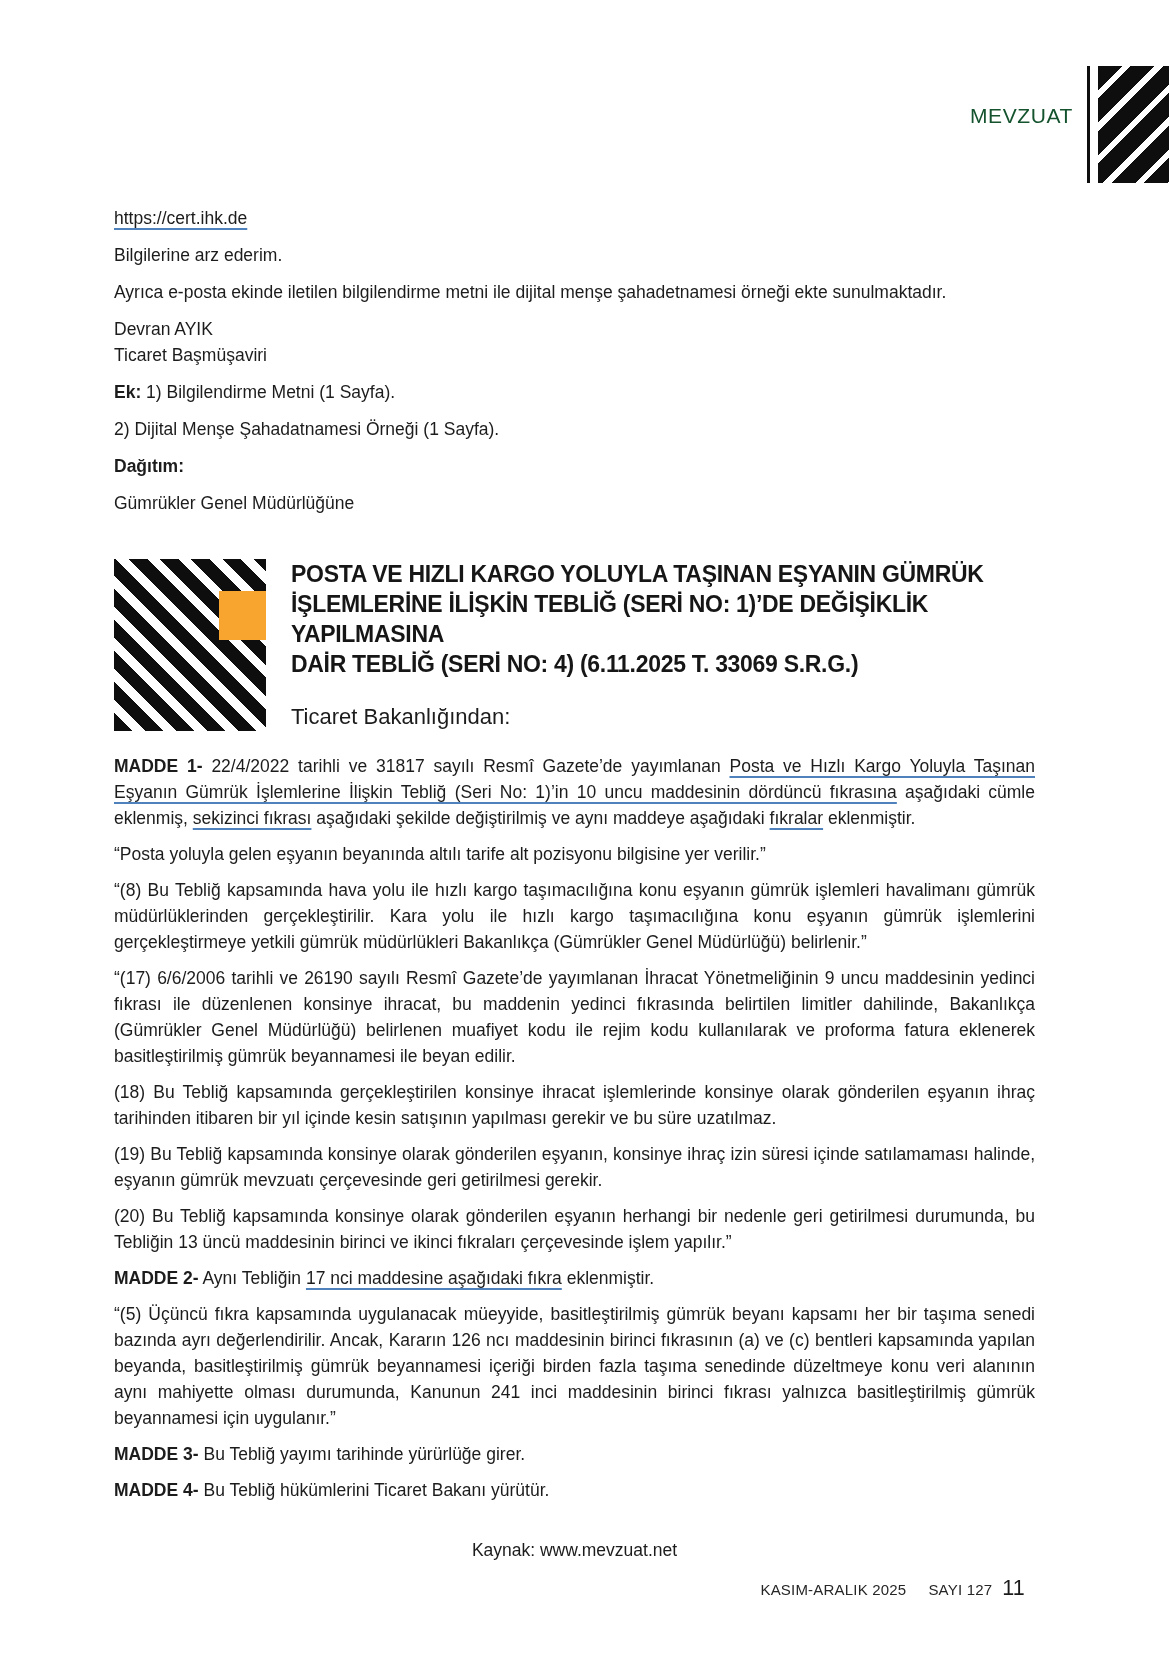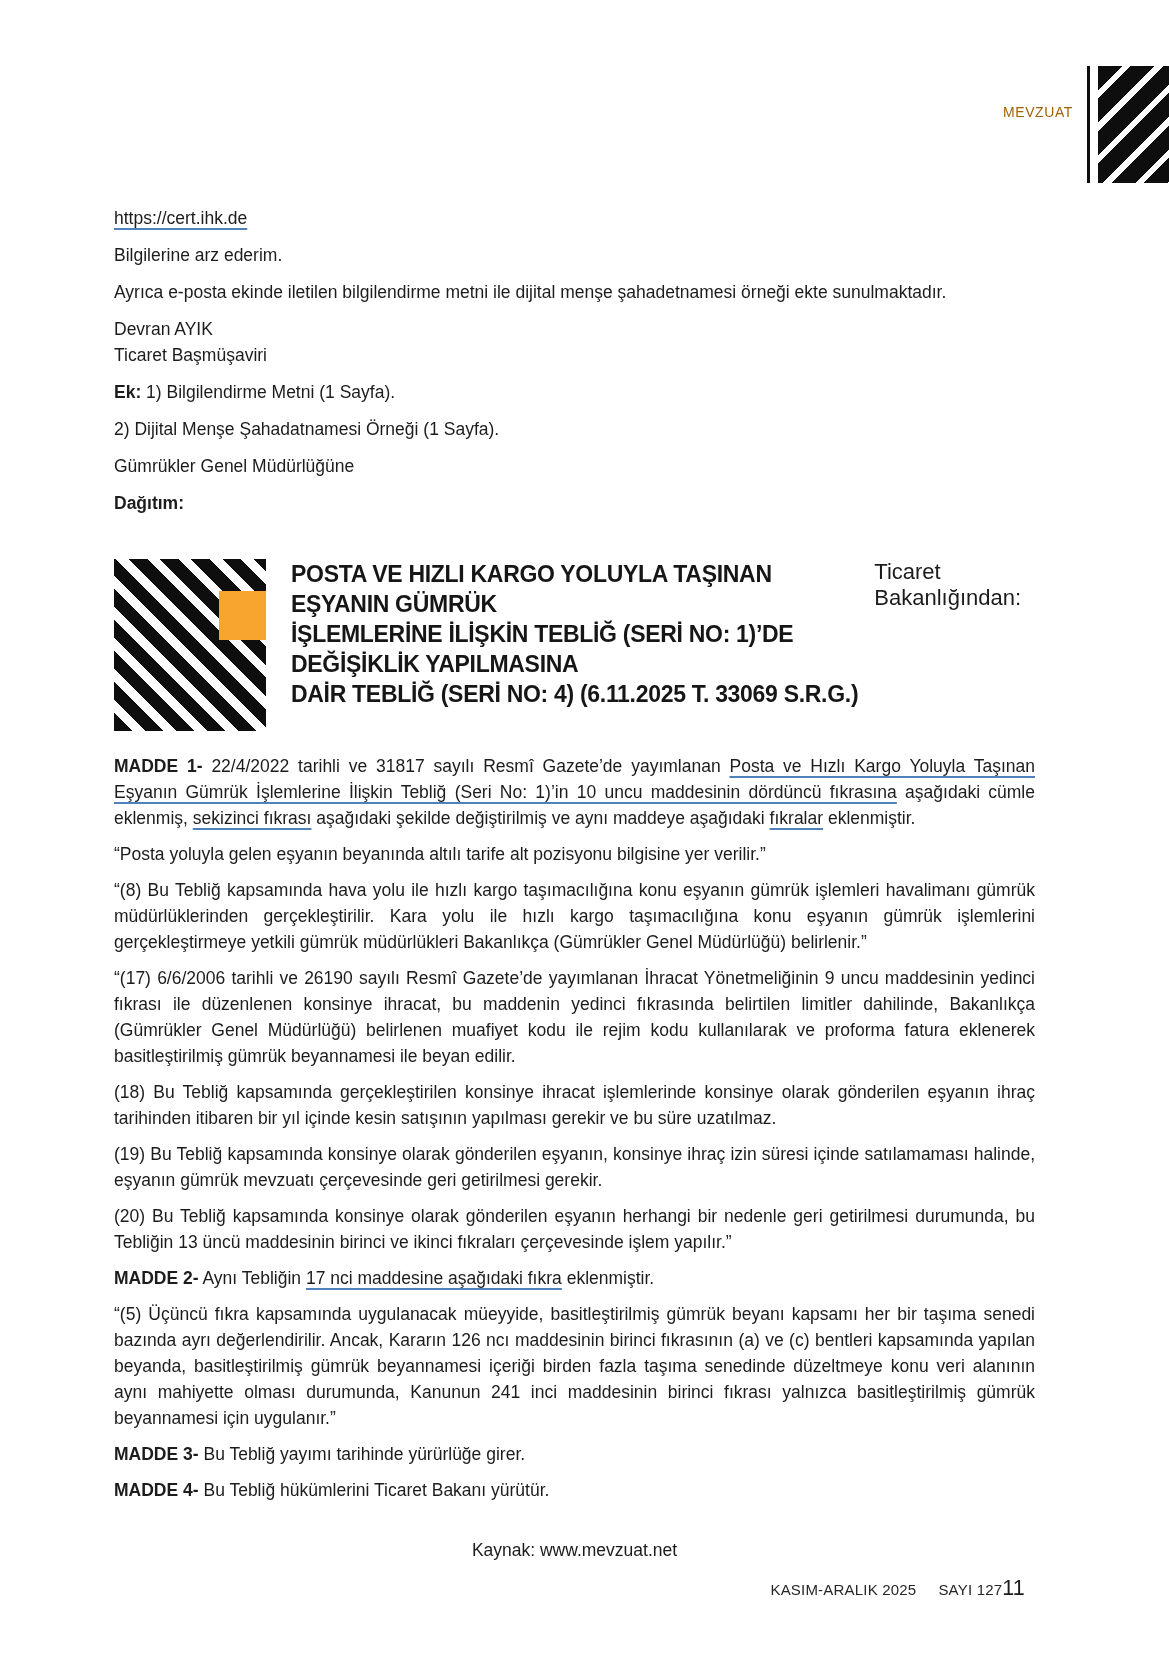--- a/index.html
+++ b/index.html
@@ -7,21 +7,21 @@
     position:relative;
     width:1169px;height:1659px;
     background:#ffffff;
     overflow:hidden;
     font-family:"Liberation Sans","DejaVu Sans",sans-serif;
     color:#1c1c1c;
   }
   
   .mevzuat-label{
     position:absolute;top:104px;right:96px;
-    font-size:14px;letter-spacing:.6px;color:#a16207;
+    font-size:21px;letter-spacing:.6px;color:#14532d;
   }
   .header-rule{
     position:absolute;top:66px;right:79px;
     width:3px;height:117px;background:#0e0e0e;
   }
   .header-stripes{
     position:absolute;top:66px;right:0;
     width:71px;height:117px;
     background:repeating-linear-gradient(135deg,#0e0e0e 0 17px,#ffffff 17px 23px);
   }
@@ -49,58 +49,58 @@
     width:152px;height:172px;
     background:repeating-linear-gradient(45deg,#0e0e0e 0 13px,#ffffff 13px 22px);
   }
   .accent-square{
     position:absolute;left:105px;top:32px;
     width:47px;height:49px;
     background:var(--accent,#f7a52e);
   }
   .hero-text{
     margin-left:25px;flex:1;
-    display:flex;flex-direction:row;justify-content:space-between;
+    display:flex;flex-direction:column;justify-content:space-between;
     padding-bottom:1px;
   }
   .title{font-weight:700;font-size:23px;line-height:30px;letter-spacing:-.3px;color:#161616;}
   .issuer{font-size:22px;line-height:26px;}
   
   .article-body{margin-top:22px;}
   .article-body p{margin:0 0 10px;text-align:justify;}
   .article-body p.kaynak{margin-top:34px;text-align:center;}
   
   .footer{
     position:absolute;top:1576px;right:144px;
     display:flex;align-items:baseline;
     font-size:15px;color:#262626;letter-spacing:.2px;
   }
   .footer .sayi{margin-left:22px;}
-  .footer .page-num{font-size:21.5px;color:#1a1a1a;}
+  .footer .page-num{margin-left:10px;font-size:21.5px;color:#1a1a1a;}
 </style>
 </head>
 <body>
 
 <div class="page">
 
   <div class="mevzuat-label">MEVZUAT</div>
   <div class="header-rule"></div>
   <div class="header-stripes"></div>
 
   <div class="content">
 
     <div class="letter">
         <p><a class="lnk">https://cert.ihk.de</a></p>
         <p><span>Bilgilerine arz ederim.</span></p>
         <p><span>Ayrıca e-posta ekinde iletilen bilgilendirme metni ile dijital menşe şahadetnamesi örneği ekte sunulmaktadır.</span></p>
         <p>Devran AYIK<br>Ticaret Başmüşaviri</p>
         <p><b>Ek:</b><span> 1) Bilgilendirme Metni (1 Sayfa).</span></p>
         <p><span>2) Dijital Menşe Şahadatnamesi Örneği (1 Sayfa).</span></p>
+        <p><b>Dağıtım:</b></p>
         <p><span>Gümrükler Genel Müdürlüğüne</span></p>
-        <p><b>Dağıtım:</b></p>
       </div>
 
     <div class="hero">
       <div class="hero-logo">
         <div class="accent-square"></div>
       </div>
       <div class="hero-text">
         <div class="title">
           <div>POSTA VE HIZLI KARGO YOLUYLA TAŞINAN EŞYANIN GÜMRÜK</div>
           <div>İŞLEMLERİNE İLİŞKİN TEBLİĞ (SERİ NO: 1)’DE DEĞİŞİKLİK YAPILMASINA</div>

